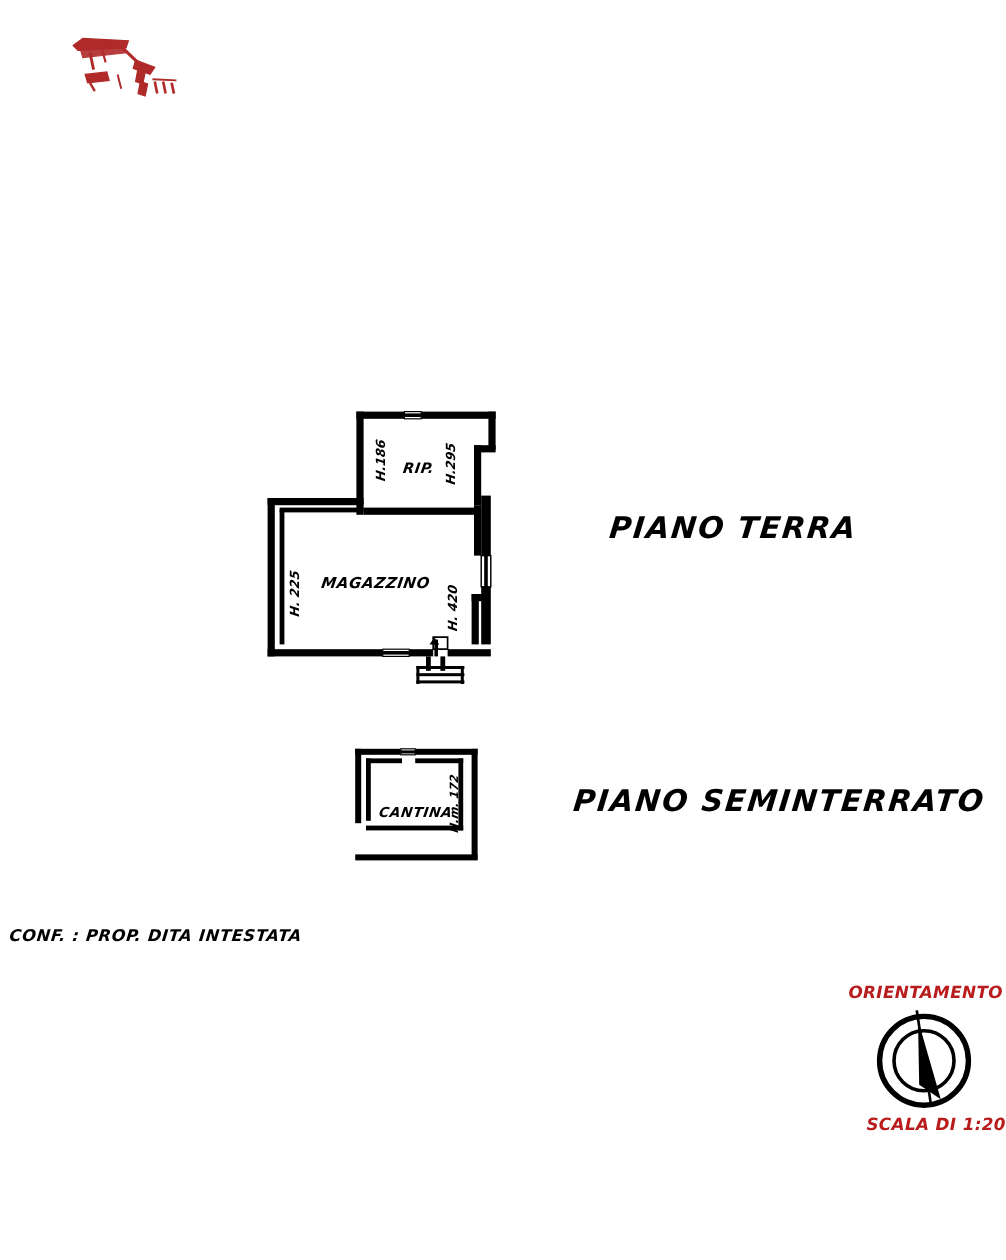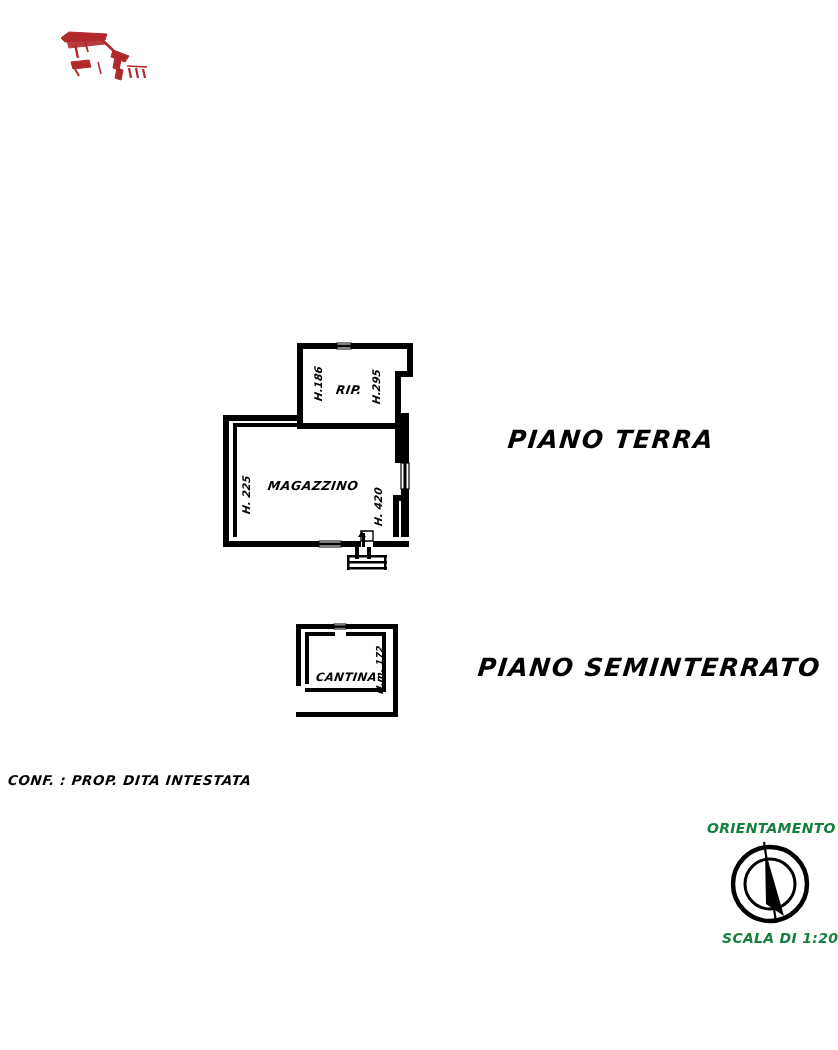--- a/index.html
+++ b/index.html
@@ -47,21 +47,21 @@
     position: absolute;
     font-size: 13.5px;
     letter-spacing: 0.6px;
     transform: skewX(-6deg);
   }
   .compass-text {
     position: absolute;
     font-family: "DejaVu Sans", sans-serif;
     font-weight: bold;
     font-style: italic;
-    color: #15803d;
+    color: #b91c1c;
     white-space: nowrap;
   }
   #orient-label { font-size: 14px; letter-spacing: 0.3px; }
   #scale-label  { font-size: 14px; letter-spacing: 0.3px; }
 
   .stamp {
     position: absolute;
   }
   svg { display: block; overflow: visible; }
   .wall { fill: #000; }

